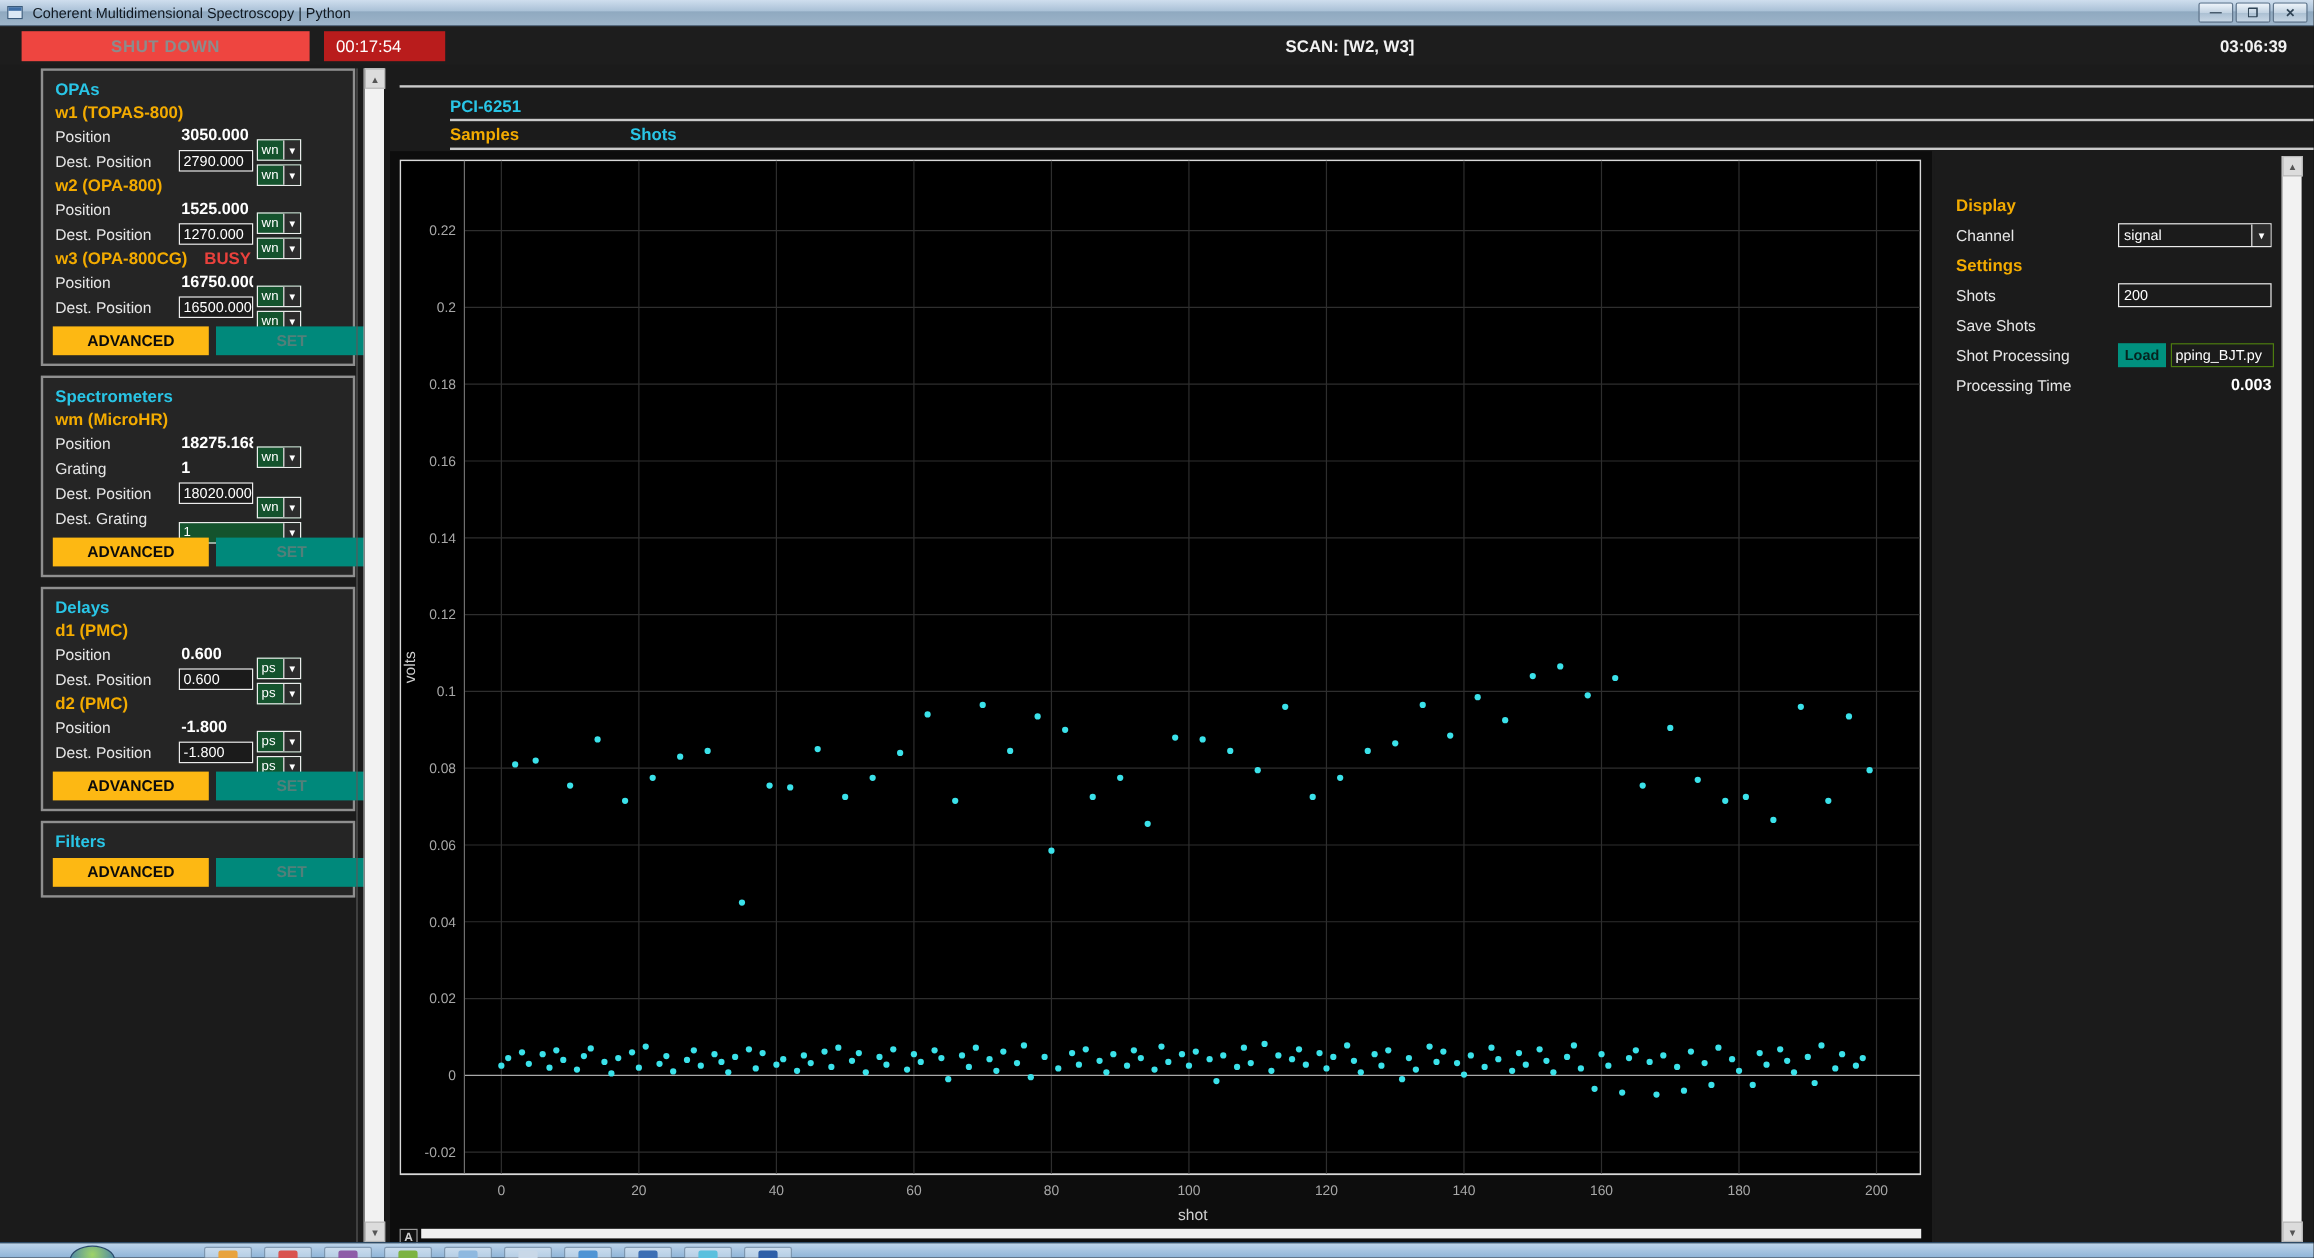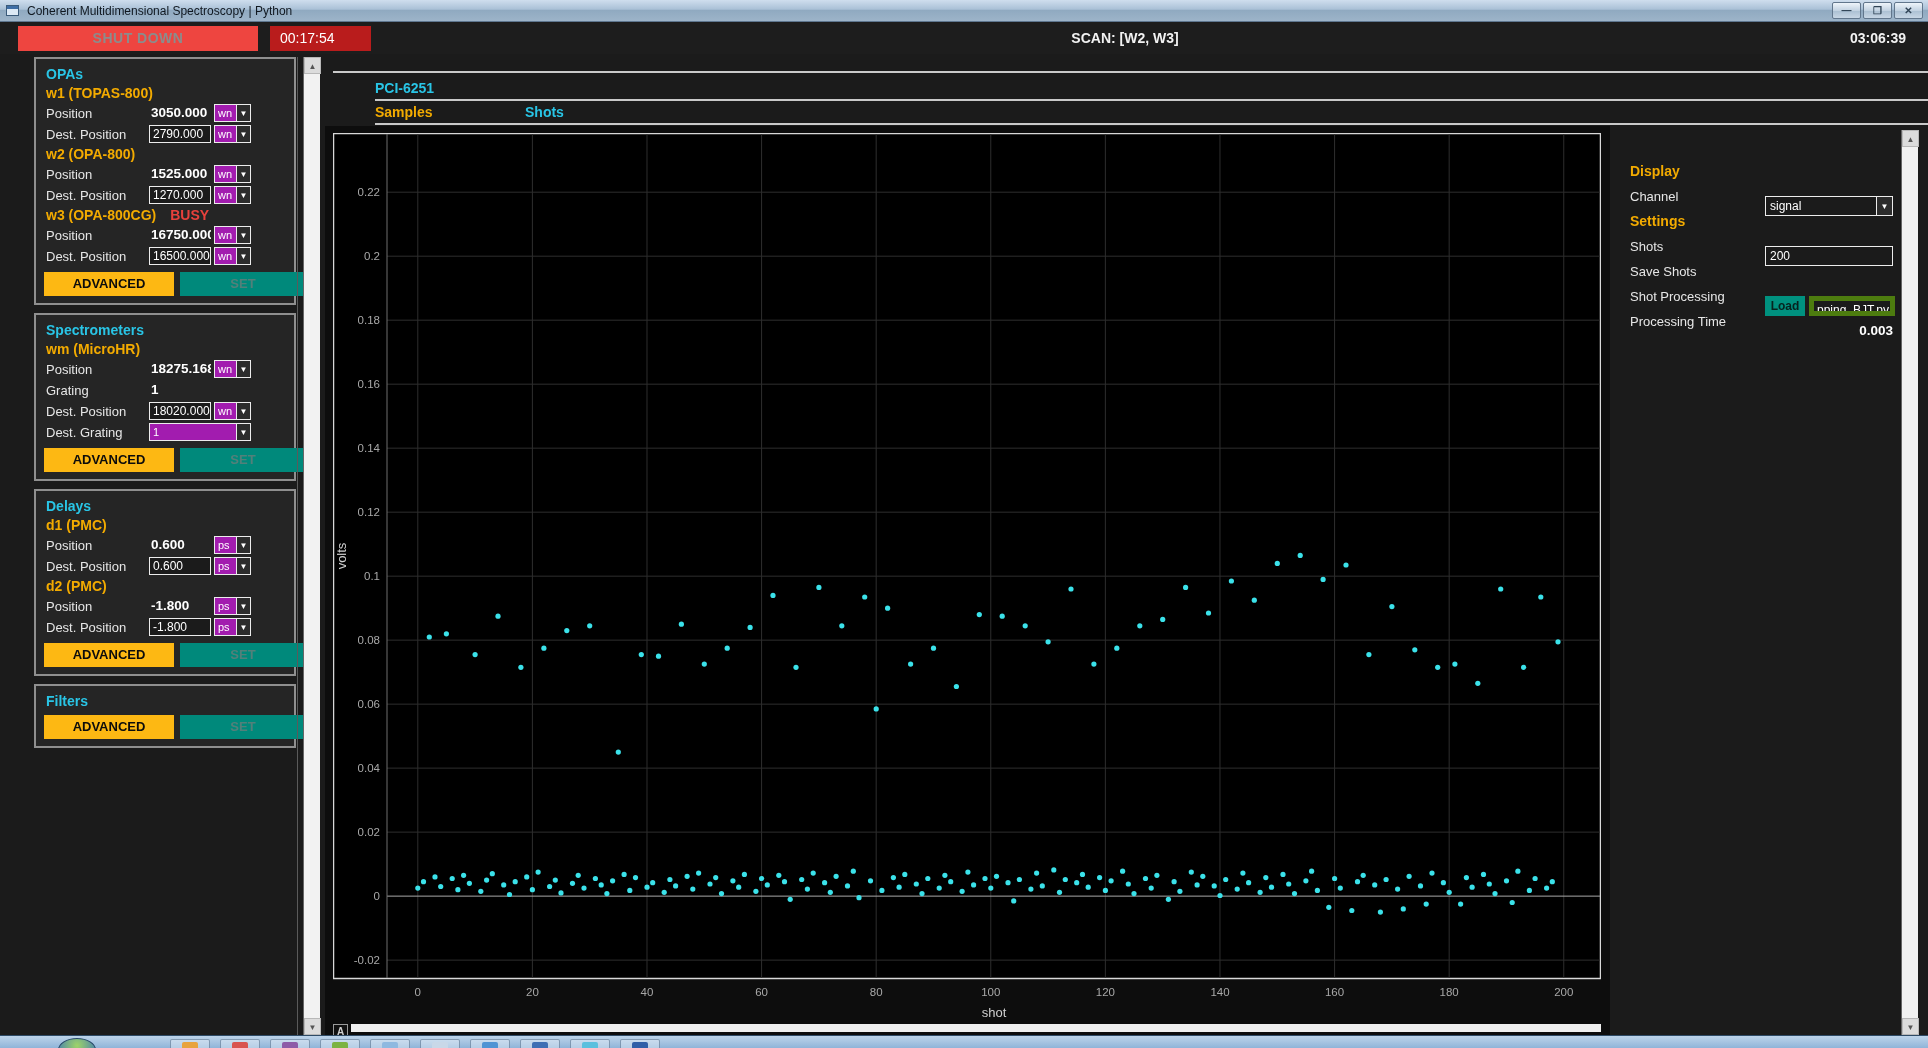--- a/index.html
+++ b/index.html
@@ -34,21 +34,21 @@
   .box { background:#252525; border:2px solid #8f8f8f; margin-bottom:8px; padding:5px 0 5px 0; position:relative;margin-left:16px; }
   .sec-title { color:#29c5e6; font-weight:bold; font-size:14px; margin:2px 0 2px 10px; height:17px; }
   .grp-title { color:#f3ab00; font-weight:bold; font-size:14px; margin:1px 0 1px 10px; height:17px; }
   .grp-status { color:#e8413c; font-weight:bold; font-size:14px; margin-left:14px; }
   .srow { position:relative; height:21px; }
   .srow .lbl { position:absolute; left:10px; top:3px; font-size:13px; color:#e6e6e6; }
   .ro-val { position:absolute; left:115px; top:2px; width:60px; font-size:13.5px; font-weight:bold; color:#ffffff; overflow:hidden; white-space:nowrap; }
   .plain-val { position:absolute; left:115px; top:2px; font-size:13.5px; font-weight:bold; color:#ffffff; }
   .inp { position:absolute; left:113px; top:1px; width:62px; height:18px; background:#1b1b1b;
     border:1px solid #ececec; color:#fff; font-size:12px; line-height:16px; padding-left:3px; overflow:hidden; white-space:nowrap; }
-  .dd { position:absolute; left:178px; top:1px; width:37px; height:18px; background:#a21caf;
+  .dd { position:absolute; left:178px; top:13px; width:37px; height:18px; background:#14532d;
     border:1px solid #ececec; display:flex; }
   .dd .dd-t { flex:1; color:#fff; font-size:11px; line-height:16px; padding-left:3px; overflow:hidden; }
   .dd .dd-a { width:14px; border-left:1px solid #ececec; background:#2c2c2c; color:#fff; font-size:8px;
     display:flex; align-items:center; justify-content:center; }
   .dd.wide { left:113px; width:102px; }
   .btnrow { position:relative; height:28px; margin-top:3px; }
   .btn-adv { position:absolute; left:8px; top:2px; width:130px; height:24px; background:#fdb813;
     color:#0c0c0c; font-weight:bold; font-size:13px; text-align:center; line-height:24px; }
   .btn-set { position:absolute; left:144px; top:2px; width:126px; height:24px; background:#00897b;
     color:#52807a; font-weight:bold; font-size:13px; text-align:center; line-height:24px; }
@@ -72,31 +72,31 @@
   #plot-svg { position:absolute; left:8px; top:7px; }
   #autorange { position:absolute; left:333px; top:1024px; width:15px; height:15px; background:#111;
     border:1px solid #9a9a9a; color:#cfcfcf; font-size:10px; font-weight:bold; text-align:center; line-height:13px; }
   #hscroll { position:absolute; left:351px; top:1024px; width:1250px; height:8px; background:#f0f0f0; }
 
   
   #inspector { position:absolute; left:1612px; top:130px; width:288px; height:905px; background:#1b1b1b; }
   .irow { position:relative; height:25px; }
   .irow .ihead { position:absolute; left:18px; top:3px; color:#f3ab00; font-weight:bold; font-size:14px; }
   .irow .ilbl { position:absolute; left:18px; top:4px; color:#e6e6e6; font-size:13px; }
-  .irow .ictl { position:absolute; left:153px; top:11px; width:128px; height:20px; }
+  .irow .ictl { position:absolute; left:153px; top:1px; width:128px; height:20px; }
   .isel { width:128px; height:20px; background:#1b1b1b; border:1px solid #ececec; display:flex; }
   .isel .dd-t { flex:1; color:#fff; font-size:12px; line-height:18px; padding-left:4px; }
   .isel .dd-a { width:16px; border-left:1px solid #ececec; background:#2c2c2c; color:#fff; font-size:8px;
     display:flex; align-items:center; justify-content:center; }
   .iinp { width:128px; height:20px; background:#1b1b1b; border:1px solid #ececec; color:#fff;
     font-size:12px; line-height:18px; padding-left:4px; }
   .iload { position:absolute; left:0; top:0; width:40px; height:20px; background:#00917f; color:#06231f;
     font-weight:bold; font-size:12px; text-align:center; line-height:20px; }
   .ifile { position:absolute; left:44px; top:0; width:86px; height:20px; background:#1b1b1b;
-    border:5px solid #4d7c0f; color:#fff; font-size:12px; line-height:18px; padding-left:3px; overflow:hidden; }
+    border:1px solid #4d7c0f; color:#fff; font-size:12px; line-height:18px; padding-left:3px; overflow:hidden; }
   .ival { color:#fff; font-weight:bold; font-size:13.5px; line-height:20px;text-align:right; }
 
   
   #taskbar { position:absolute; left:0; top:1035px; width:1928px; height:13px;
     background:linear-gradient(#bdd4ea, #8fb4d8); border-top:1px solid #2e4b66; }
   #start-orb { position:absolute; left:58px; top:2px; width:38px; height:24px; border-radius:50%;
     background:radial-gradient(circle at 50% 30%, #9fd468, #3a76b8); border:1px solid #2a4a6a; }
   .tb-icon { position:absolute; top:3px; width:40px; height:16px; border-radius:2px;
     background:rgba(255,255,255,0.35); border:1px solid rgba(60,90,120,0.5); }
   .tb-icon i { display:block; margin:2px auto; width:16px; height:9px; border-radius:2px; }

